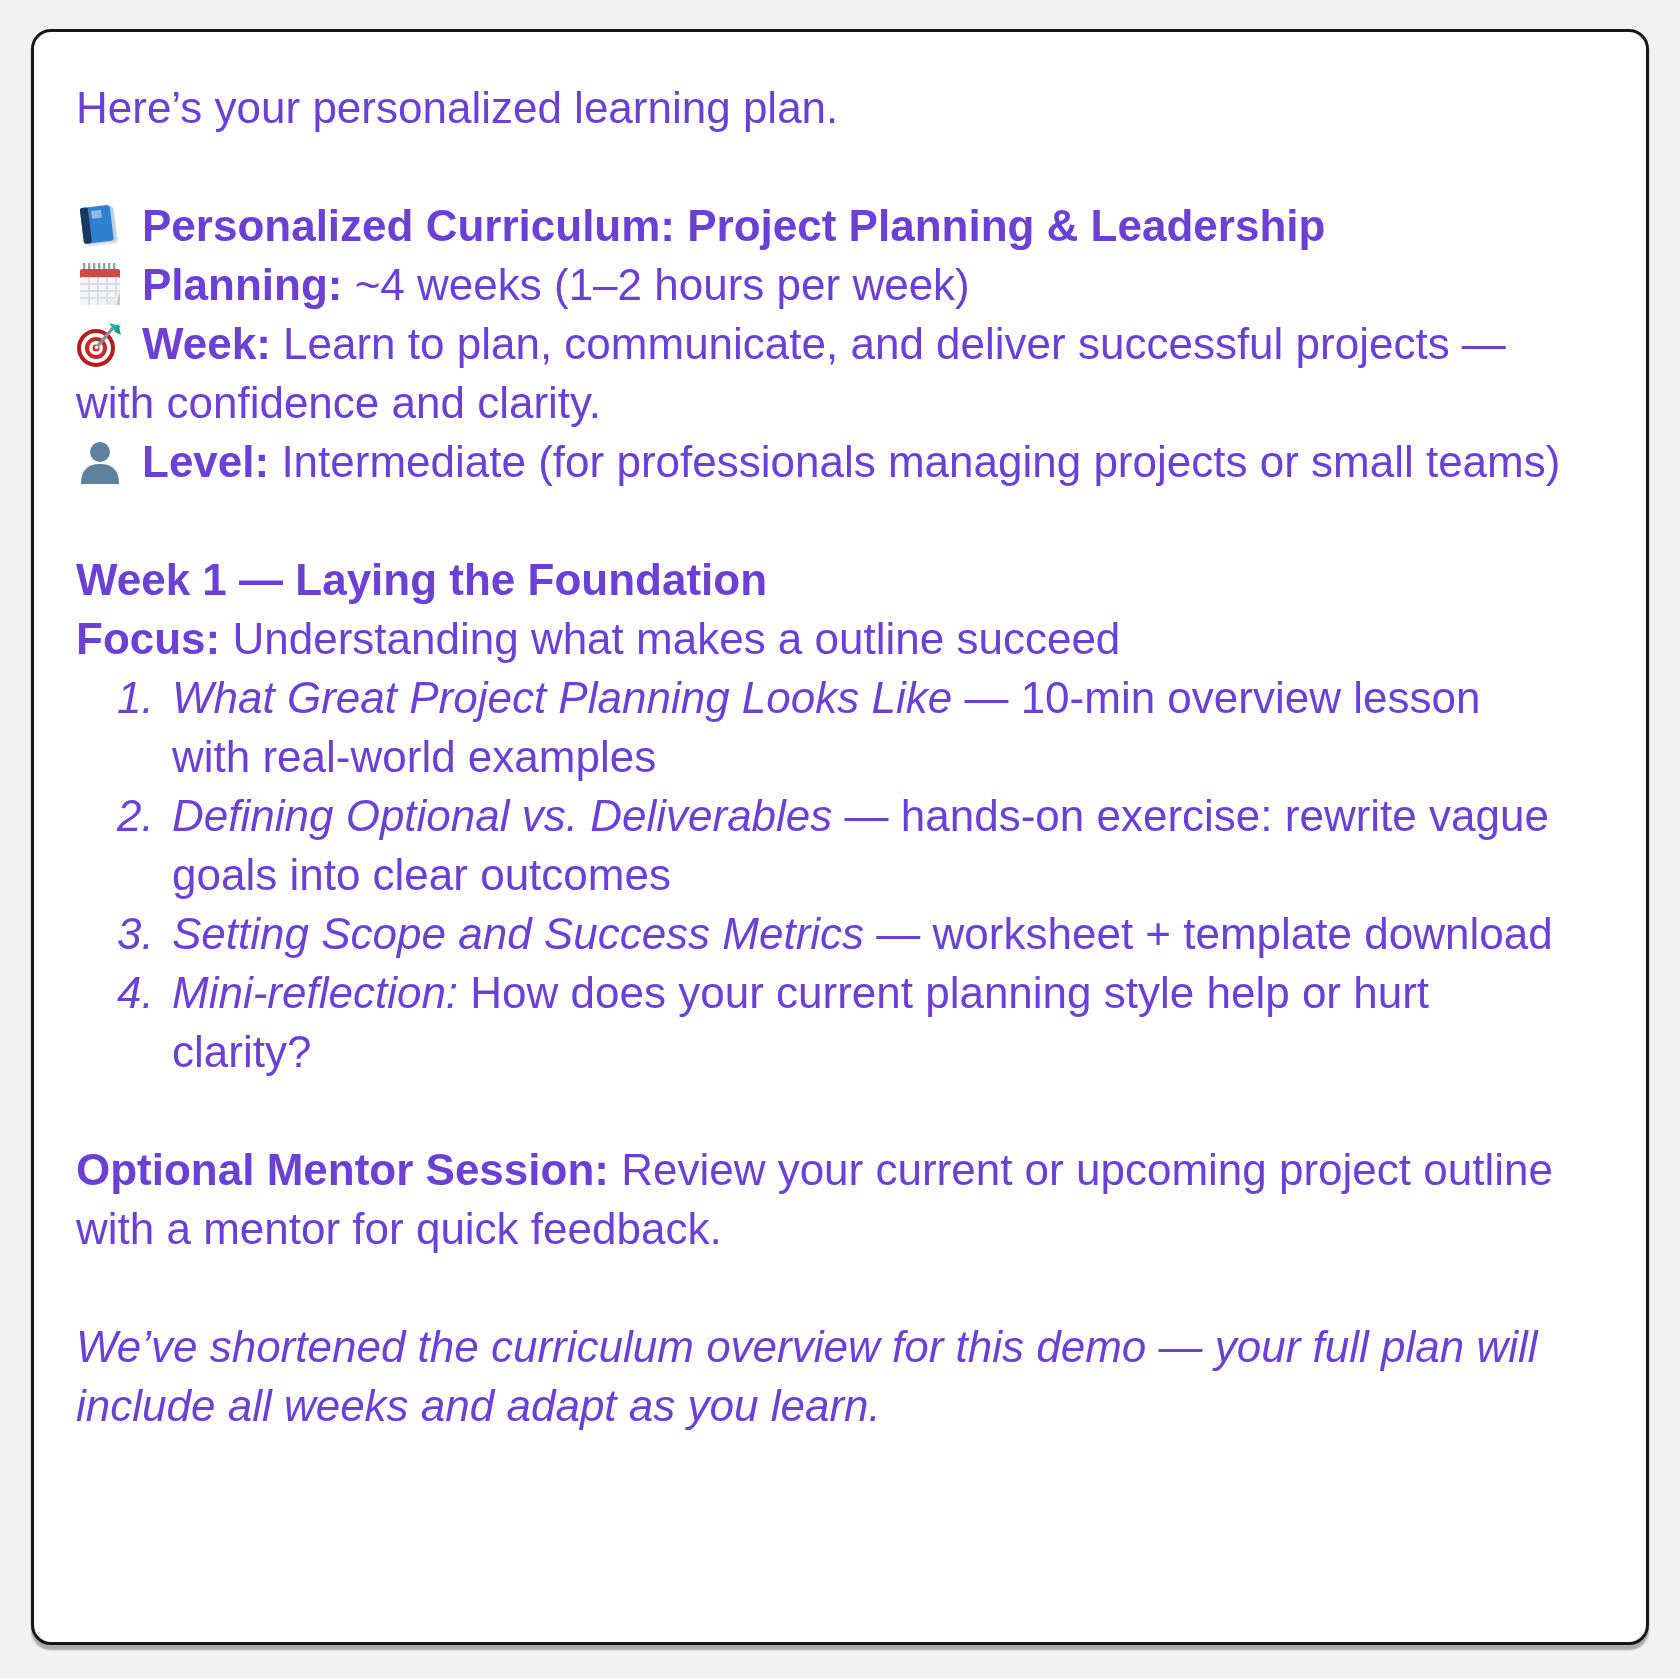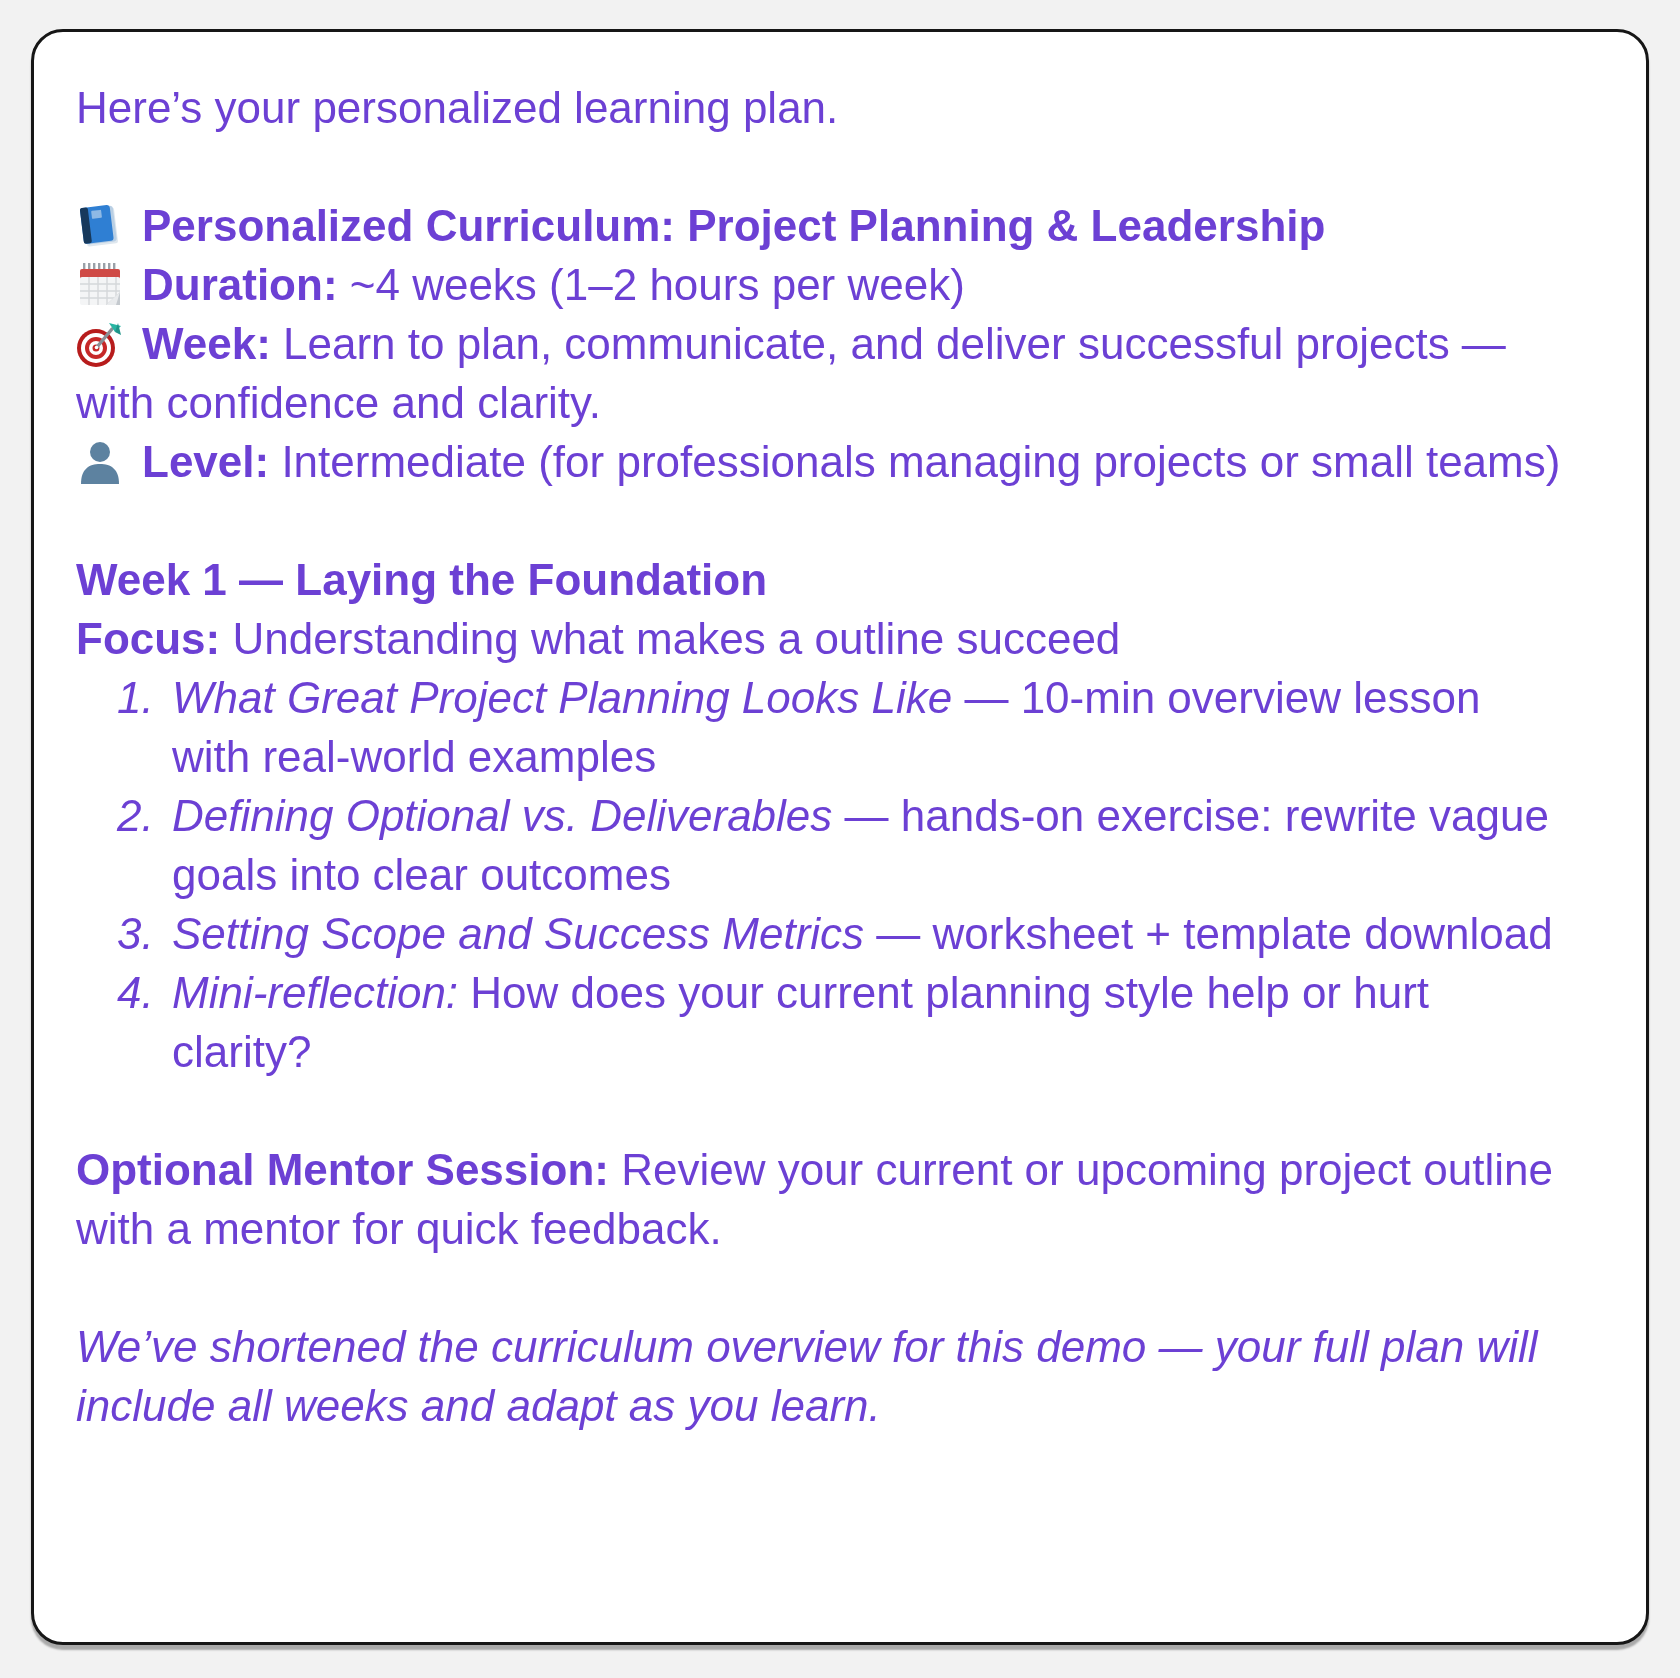--- a/index.html
+++ b/index.html
@@ -12,21 +12,21 @@
   }
   .card {
     position: absolute;
     left: 31px;
     top: 29px;
     width: 1618px;
     height: 1616px;
     box-sizing: border-box;
     background: #ffffff;
     border: 3px solid #161616;
-    border-radius: 32px;
+    border-radius: 20px;
     box-shadow: 0 5px 2px rgba(0,0,0,0.30);
     padding: 46px 84px 40px 42px;
     overflow: hidden;
     color: #6c40d4;
     font-size: 44px;
     line-height: 59px;
   }
   .para { margin: 0 0 59px 0; }
   .block { margin: 0 0 59px 0; }
   .line { margin: 0; }
@@ -92,21 +92,21 @@
               <line x1="4" y1="30" x2="44" y2="30"></line>
               <line x1="4" y1="37" x2="44" y2="37"></line>
             <line x1="13" y1="16" x2="13" y2="44"></line>
               <line x1="22" y1="16" x2="22" y2="44"></line>
               <line x1="31" y1="16" x2="31" y2="44"></line>
               <line x1="40" y1="16" x2="40" y2="44"></line>
           </g>
           <path d="M44 44 L30 44 L44 31 Z" fill="#c4c9ce"></path>
           <path d="M30 44 L44 31 L40 44 Z" fill="#e9ebed"></path>
         </svg>
-      </span><span class="b">Duration:</span><span> ~4 weeks (1–2 hours per week)</span>
+      </span><span class="b">Planning:</span><span> ~4 weeks (1–2 hours per week)</span>
     </div>
 
     <div class="line">
       <span class="icon">
         <svg viewBox="0 0 48 48" aria-hidden="true">
           <circle cx="20" cy="28" r="19" fill="#b71c1c"></circle>
           <circle cx="20" cy="28" r="15" fill="#ffffff"></circle>
           <circle cx="20" cy="28" r="11" fill="#c62828"></circle>
           <circle cx="20" cy="28" r="7" fill="#ffffff"></circle>
           <circle cx="20" cy="28" r="3.5" fill="#c62828"></circle>

